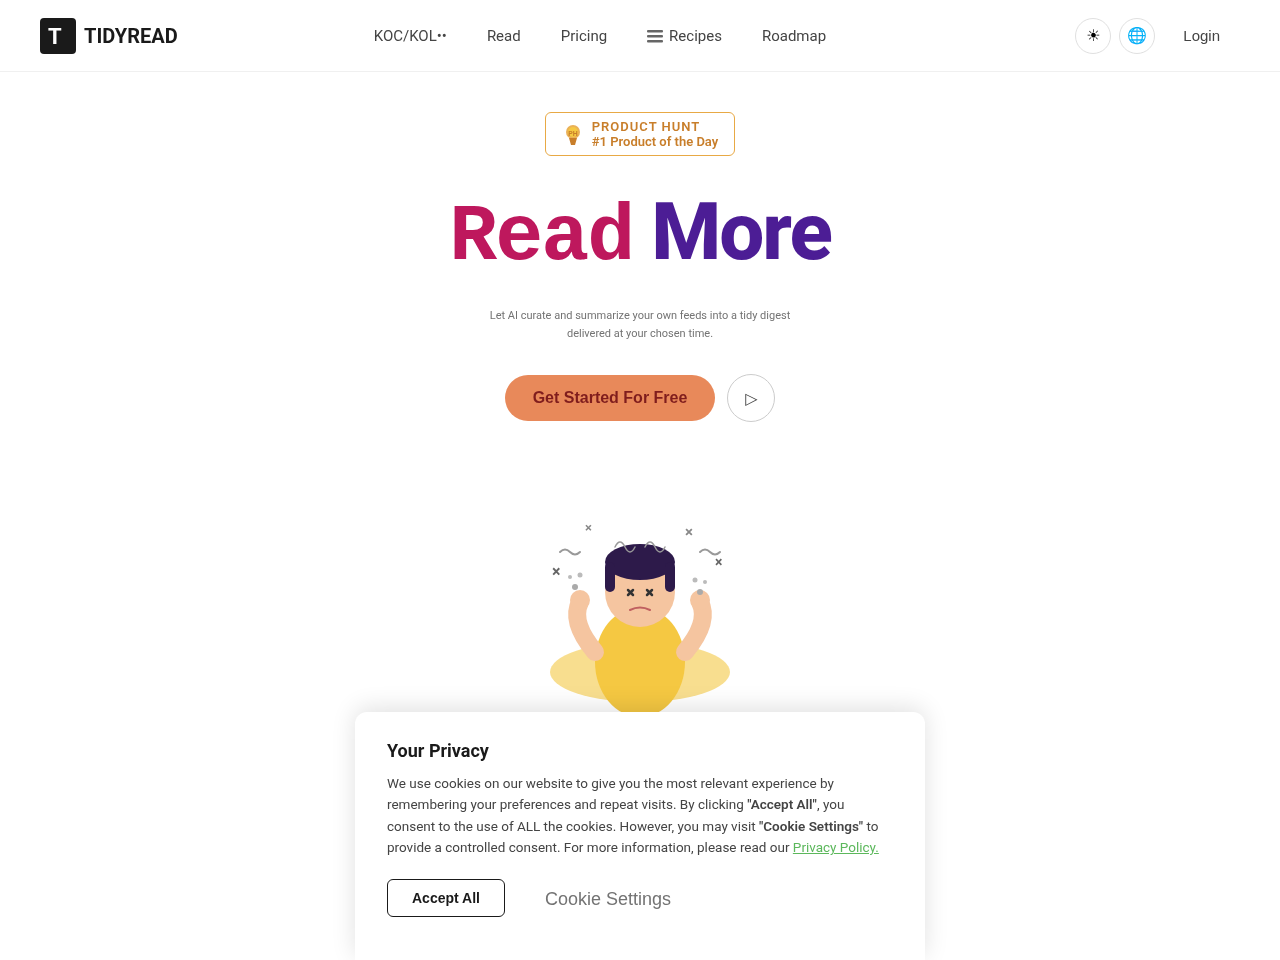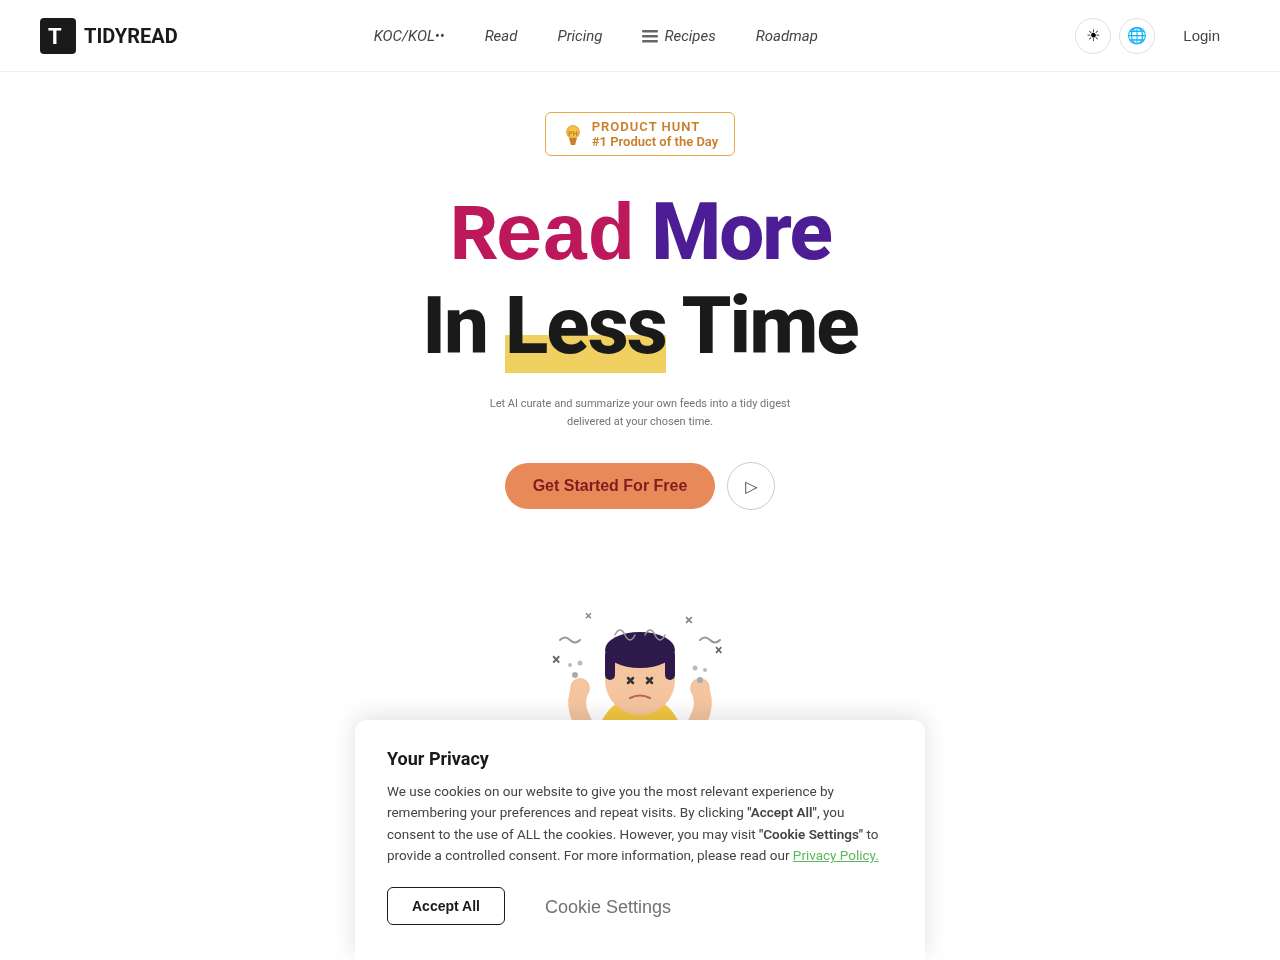--- a/index.html
+++ b/index.html
@@ -32,21 +32,20 @@
     }
     .logo-icon {
       width: 36px;
       height: 36px;
     }
     .nav-links {
       display: flex;
       align-items: center;
       gap: 8px;
       margin-left: 180px;
-      font-style: italic;
     }
     .nav-link {
       padding: 8px 16px;
       text-decoration: none;
       color: #444;
       font-size: 15px;
       border-radius: 6px;
       display: flex;
       align-items: center;
       gap: 6px;
@@ -215,21 +214,21 @@
     
     .privacy-banner {
       position: fixed;
       bottom: 0;
       left: 50%;
       transform: translateX(-50%);
       width: 570px;
       background: #fff;
       border-radius: 12px 12px 0 0;
       box-shadow: 0 -4px 24px rgba(0,0,0,0.12);
-      padding: 28px 32px 32px;
+      padding: 28px 32px 40px;
       z-index: 100;
     }
     .privacy-title {
       font-size: 18px;
       font-weight: 700;
       color: #1a1a1a;
       margin-bottom: 12px;
     }
     .privacy-text {
       font-size: 13.5px;
@@ -326,27 +325,20 @@
       <span class="ph-title">#1 Product of the Day</span>
     </div>
   </div>
 
   <h1 class="headline">
     <span class="headline-line1">
       <span class="word-read">Read</span>
       <span style="color:#1a1a1a;"> </span>
       <span class="word-more">More</span>
     </span>
-    <span class="headline-line2">
-      <span class="word-in">In</span>
-      <span style="color:#1a1a1a;"> </span>
-      <span class="word-less">Less</span>
-      <span style="color:#1a1a1a;"> </span>
-      <span class="word-time">Time</span>
-    </span>
   </h1>
 
   <p class="subtitle">
     <span>Let AI curate and summarize your own feeds into a tidy digest</span><br>
     <span>delivered at your chosen time.</span>
   </p>
 
   <div class="cta-row">
     <button class="btn-primary">
       <span>Get Started For Free</span>

